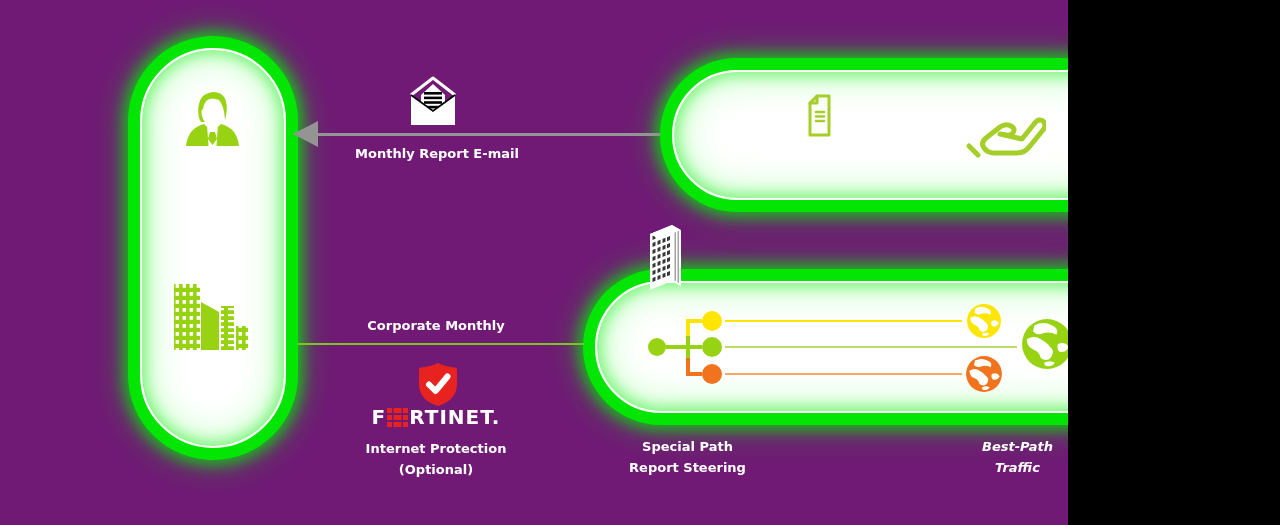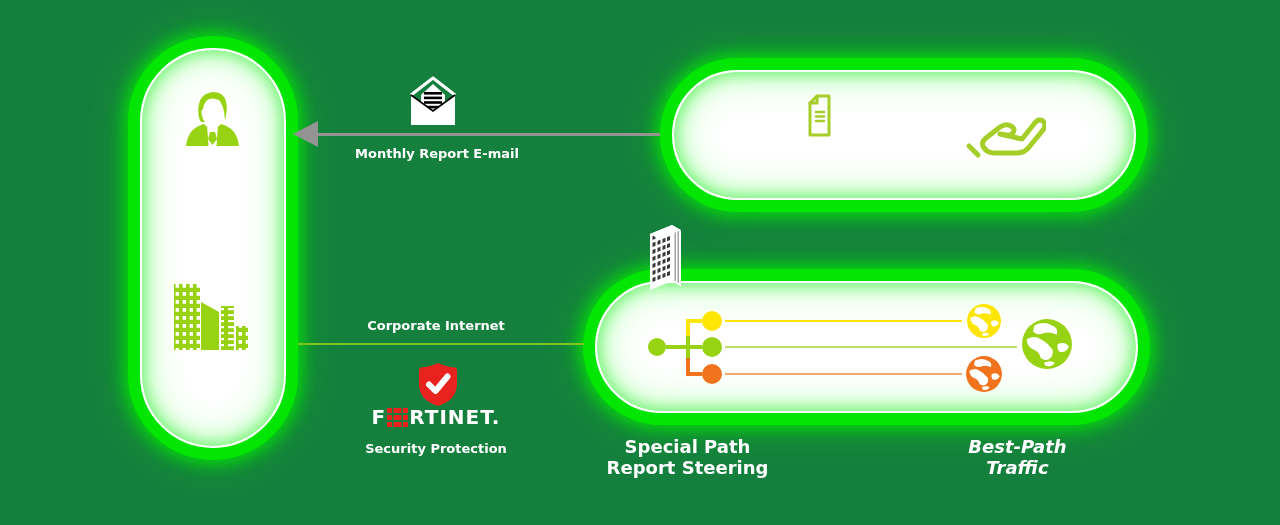--- a/index.html
+++ b/index.html
@@ -1,30 +1,30 @@
 <!DOCTYPE html>
 <html><head>
 <meta charset="utf-8">
 <style>
   html,body{margin:0;padding:0;background:#000;}
   #canvas{
-    position:relative;width:1280px;height:525px;background:#15803d;overflow:hidden;
+    position:relative;width:1068px;height:525px;background:#701a75;overflow:hidden;
     font-family:"DejaVu Sans","Liberation Sans",sans-serif;color:#fff;
   }
   .capsule{
     position:absolute;border-radius:999px;background:#03e603;
     box-shadow:0 0 14px 5px rgba(0,240,0,.65), 0 0 30px 10px rgba(0,240,0,.25);
   }
   .capsule-core{
     position:absolute;inset:12px;border-radius:999px;background:#fff;border:2px solid #ffffff;
     box-shadow:inset 0 0 14px 4px rgba(46,235,46,.55), inset 0 0 32px 12px rgba(120,255,120,.35);
   }
   .lbl{position:absolute;text-align:center;font-weight:bold;color:#fff;}
   .lbl-13{font-size:13px;line-height:16px;}
-  .lbl-14{font-size:18px;line-height:21px;}
+  .lbl-14{font-size:13px;line-height:21px;}
   .hline{position:absolute;}
   .arrowhead{
     position:absolute;width:0;height:0;
     border-top:13px solid transparent;border-bottom:13px solid transparent;
     border-right:25px solid #949494;
   }
   .fortinet-logo{
     position:absolute;display:flex;align-items:center;justify-content:center;gap:1px;
     font-weight:bold;font-size:20px;letter-spacing:1px;color:#fff;
   }
@@ -185,21 +185,21 @@
       <rect x="16" y="23.6" width="18" height="2.6"></rect>
       <rect x="16" y="28.2" width="18" height="2.6"></rect>
       <rect x="16" y="32.8" width="18" height="2.6"></rect>
     </g>
     <path d="M3,22 V52 H47 V22 L25,38 Z" fill="#ffffff"></path>
     <path d="M3,22 L25,38 L47,22" fill="none" stroke="#000000" stroke-width="1.6"></path>
   </svg>
 
   <div class="lbl lbl-13" style="left:337px;top:146px;width:200px;">Monthly Report E-mail</div>
 
-  <div class="lbl lbl-13" style="left:346px;top:318px;width:180px;">Corporate Internet</div>
+  <div class="lbl lbl-13" style="left:346px;top:318px;width:180px;">Corporate Monthly</div>
   <div class="hline" style="left:298px;top:343px;width:286px;height:2px;background:#7cc41f;"></div>
 
   <svg style="position:absolute;left:414px;top:360px;" width="48" height="48" viewBox="0 0 48 48">
     <path d="M24,3 C29,5.5 35,7 41,7.5 C42.5,7.6 43,8.4 43,10 V24 C43,36 35,42.5 24,46 C13,42.5 5,36 5,24 V10 C5,8.4 5.5,7.6 7,7.5 C13,7 19,5.5 24,3 Z" fill="#e8231f"></path>
     <path d="M15,24.5 L21.5,31 L33.5,16.5" stroke="#ffffff" stroke-width="6" fill="none" stroke-linecap="round" stroke-linejoin="round"></path>
   </svg>
 
   <div class="fortinet-logo" style="left:356px;top:404px;width:160px;height:26px;">
     <span>F</span>
     <svg width="21" height="19" viewBox="0 0 21 19">
@@ -211,21 +211,22 @@
           <rect x="6.5" y="7" width="8" height="5"></rect>
           <rect x="16" y="7" width="5" height="5"></rect>
         <rect x="0" y="14" width="5" height="5"></rect>
           <rect x="6.5" y="14" width="8" height="5"></rect>
           <rect x="16" y="14" width="5" height="5"></rect>
       </g>
     </svg>
     <span>RTINET.</span>
   </div>
 
-  <div class="lbl lbl-13" style="left:346px;top:441px;width:180px;">Security Protection</div>
+  <div class="lbl lbl-13" style="left:346px;top:441px;width:180px;">Internet Protection</div>
+  <div class="lbl lbl-13" style="left:346px;top:462px;width:180px;">(Optional)</div>
 
   <div class="lbl lbl-14" style="left:600px;top:436px;width:175px;">
     <div>Special Path</div>
     <div>Report Steering</div>
   </div>
   <div class="lbl lbl-14" style="left:935px;top:436px;width:165px;font-style:italic;">
     <div>Best-Path</div>
     <div>Traffic</div>
   </div>
 

